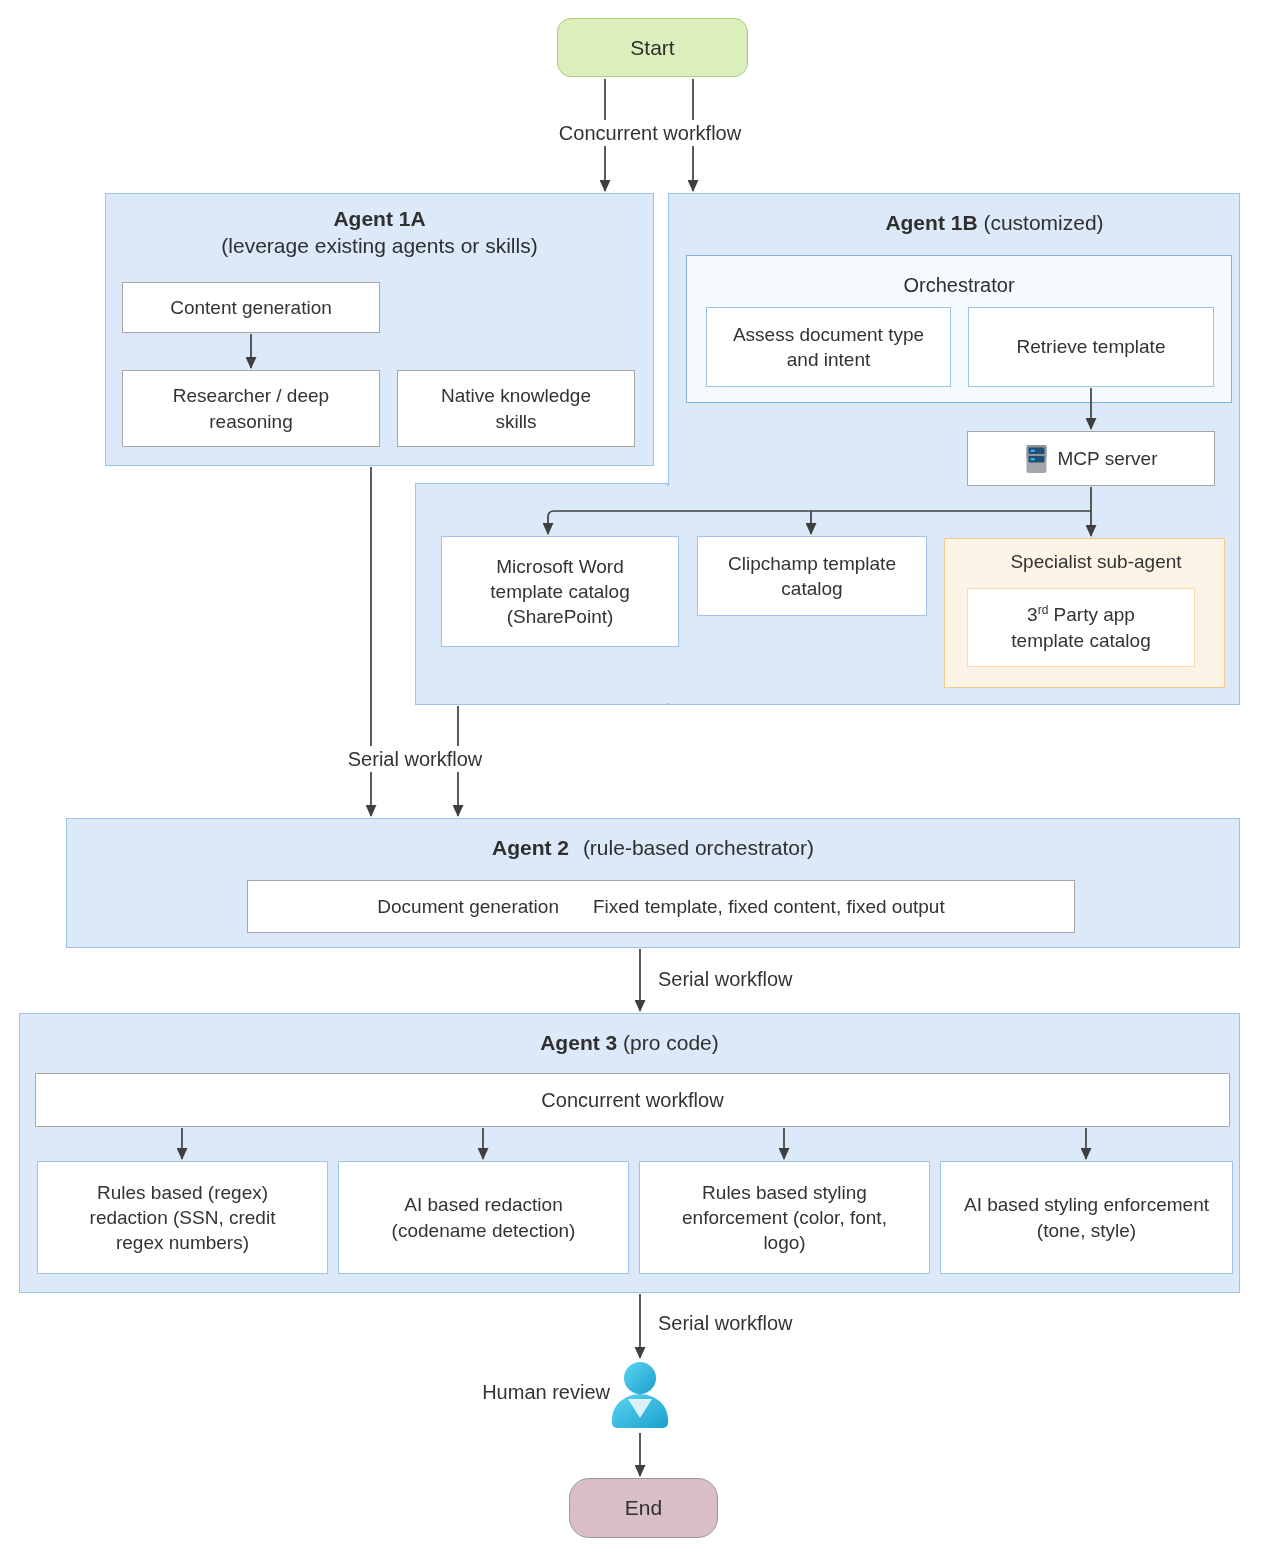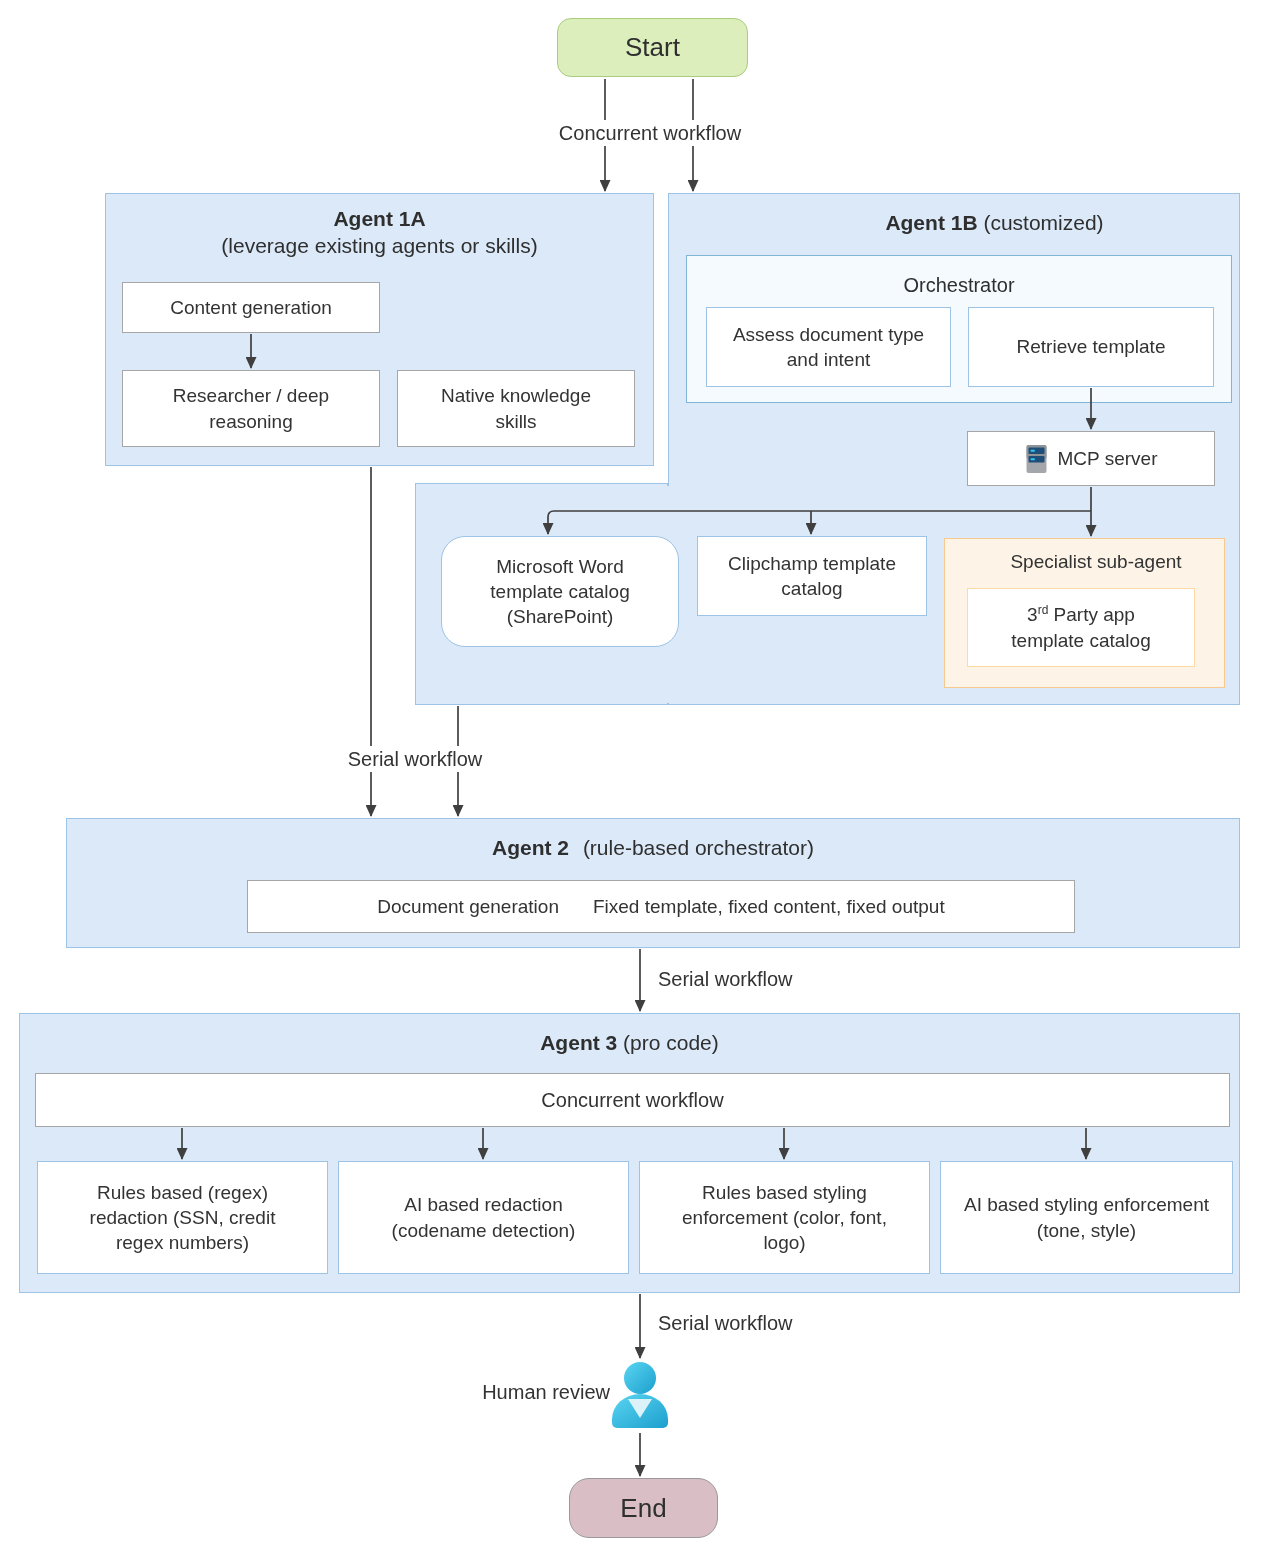--- a/index.html
+++ b/index.html
@@ -7,21 +7,21 @@
           font-family:"Liberation Sans","DejaVu Sans",sans-serif;color:#333333;overflow:hidden;}
   .abs{position:absolute;}
   .panel{position:absolute;background:#DBE9F8;border:1.5px solid #9DC3E6;box-sizing:border-box;}
   .subpanel{position:absolute;background:#F4FAFE;border:1.5px solid #82B4D8;box-sizing:border-box;}
   .box{position:absolute;background:#ffffff;box-sizing:border-box;display:flex;align-items:center;
        justify-content:center;text-align:center;font-size:19px;line-height:1.32;color:#333333;}
   .b-gray{border:1.5px solid #A6A6A6;}
   .b-blue{border:1.5px solid #9DC3E6;}
   .b-orange{border:1.5px solid #FFD9A3;}
   .terminal{position:absolute;display:flex;align-items:center;justify-content:center;
-            font-size:26px;color:#2F2F2F;box-sizing:border-box;}
+            font-size:21px;color:#2F2F2F;box-sizing:border-box;}
   .panel-title{position:absolute;text-align:center;font-size:21px;color:#2F2F2F;line-height:1.3;}
   .bold{font-weight:700;}
   .sub{margin-left:8px;}
   .lbl{position:absolute;font-size:20px;color:#333333;background:#ffffff;padding:1px 6px;
        white-space:nowrap;line-height:1.2;}
   .center{transform:translateX(-50%);}
   svg.overlay{position:absolute;left:0;top:0;pointer-events:none;}
   .txtwrap{display:inline-block;}
 </style>
 </head>
@@ -112,21 +112,21 @@
       <rect x="1.5" y="1" width="20" height="28" rx="2" fill="#A3A7AB"></rect>
       <rect x="1.5" y="1" width="20" height="14" rx="2" fill="#8F9498"></rect>
       <rect x="3.5" y="3.5" width="16" height="6.5" rx="1" fill="#1F4E79"></rect>
       <rect x="3.5" y="12" width="16" height="6.5" rx="1" fill="#1F4E79"></rect>
       <rect x="5.5" y="5.8" width="4.5" height="2" rx="1" fill="#34C3F0"></rect>
       <rect x="5.5" y="14.3" width="4.5" height="2" rx="1" fill="#34C3F0"></rect>
     </svg>
     <span>MCP server</span>
   </div>
 
-  <div class="box b-blue" style="left:441px;top:536px;width:238px;height:111px;border-radius:24px;">
+  <div class="box b-blue" style="left:441px;top:536px;width:238px;height:111px;">
     <span class="txtwrap" style="max-width:175px;">Microsoft Word template catalog (SharePoint)</span>
   </div>
   <div class="box b-blue" style="left:697px;top:536px;width:230px;height:80px;">
     <span class="txtwrap" style="max-width:175px;">Clipchamp template catalog</span>
   </div>
 
   <div class="abs" style="left:944px;top:551px;width:304px;text-align:center;font-size:19px;color:#333;">Specialist sub-agent</div>
   <div class="box b-orange" style="left:967px;top:588px;width:228px;height:79px;">
     <span class="txtwrap" style="max-width:180px;"><span>3</span><sup style="font-size:12px;">rd</sup><span> Party app template catalog</span></span>
   </div>

